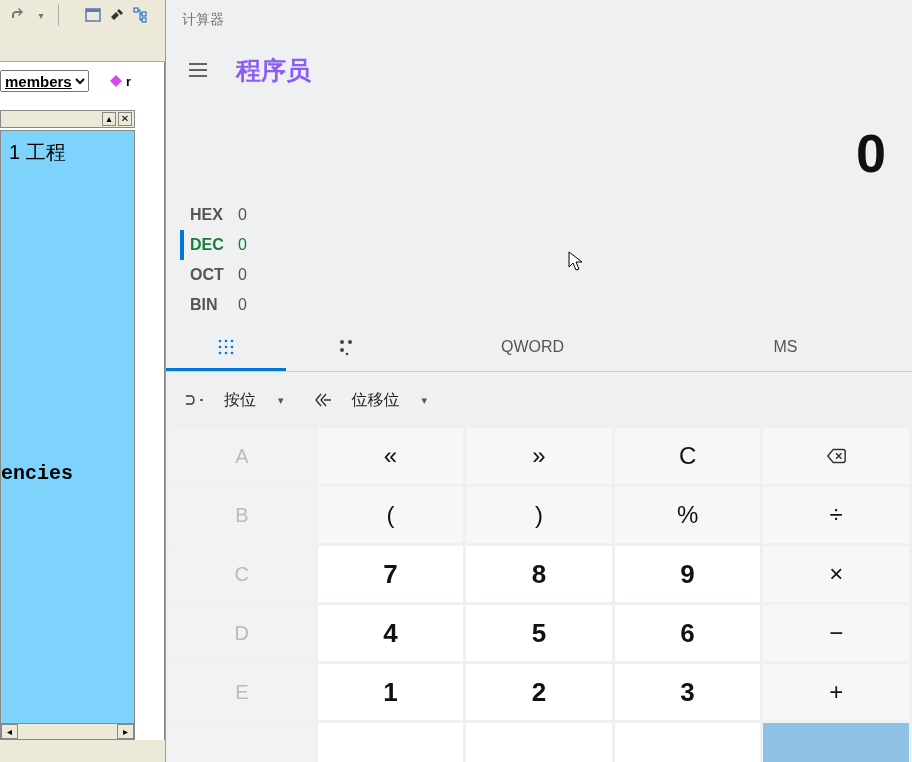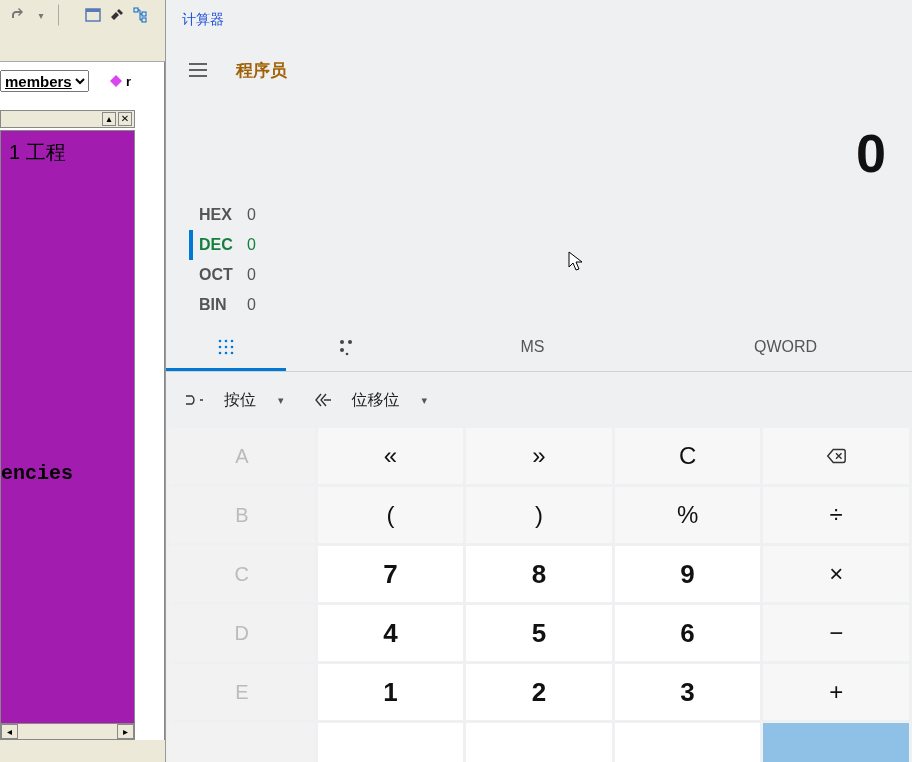--- a/index.html
+++ b/index.html
@@ -94,21 +94,21 @@
       background: #ece9d8;
       margin-left: 2px;
       font-family: Arial, sans-serif;
     }
     .bg-tree {
       position: absolute;
       top: 130px;
       left: 0;
       width: 135px;
       height: 600px;
-      background: #a21caf;
+      background: #7dd3fc;
       border: 1px solid #888;
       padding: 8px 8px;
     }
     .bg-tree-item {
       font-size: 20px;
       font-family: "Microsoft YaHei", sans-serif;
     }
     .bg-encies {
       position: absolute;
       top: 331px;
@@ -155,52 +155,51 @@
       height: 762px;
       background: #eef0f2;
       border-left: 1px solid #999;
     }
     .calc-titlebar {
       height: 40px;
       display: flex;
       align-items: center;
       padding: 0 16px;
       font-size: 14px;
-      color: #1d4ed8;
+      color: #737373;
     }
     .calc-header {
       display: flex;
       align-items: center;
       padding: 10px 12px 12px 12px;
       gap: 18px;
     }
     .hamburger {
       width: 40px;
       height: 40px;
       display: flex;
       align-items: center;
       justify-content: center;
       cursor: pointer;
     }
     .hamburger svg { width: 18px; height: 14px; }
     .calc-mode-title {
-      font-size: 17px;
+      font-size: 25px;
       font-weight: 600;
-      color: #a16207;
+      color: #8b5cf6;
     }
     .calc-display {
       text-align: right;
       padding: 20px 26px 10px 26px;
       font-size: 54px;
       font-weight: 600;
       color: #111;
     }
     .radix-block {
       padding: 6px 14px;
-      margin-left: 9px;
     }
     .radix-row {
       display: flex;
       align-items: center;
       padding: 6px 6px;
       font-size: 16px;
       color: #555;
       cursor: pointer;
       border-left: 4px solid transparent;
     }
@@ -418,24 +417,24 @@
       <svg viewBox="0 0 20 20">
         <g fill="#444">
             <circle cx="6" cy="5" r="2"></circle>
             <circle cx="14" cy="5" r="2"></circle>
             <circle cx="6" cy="13" r="2"></circle>
             <circle cx="11" cy="17" r="1.3"></circle>
           </g>
       </svg>
     </div>
     <div class="tab wide">
+      <span>QWORD</span>
+    </div>
+    <div class="tab wide">
       <span>MS</span>
-    </div>
-    <div class="tab wide">
-      <span>QWORD</span>
     </div>
   </div>
 
   <div class="shift-row">
     <div class="shift-btn">
       <svg viewBox="0 0 18 18">
           <path d="M2 5h4a5 5 0 0 1 0 8H2M14 9h3M2 5H0M2 13H0" stroke="#333" stroke-width="1.4" fill="none"></path>
         </svg>
       <span>按位</span>
       <span class="chevron-down">▾</span>

